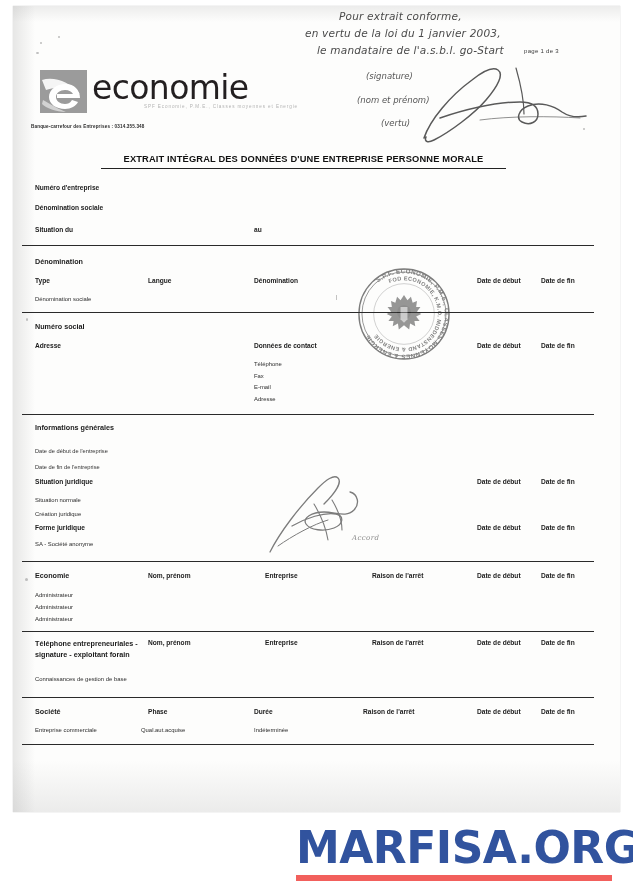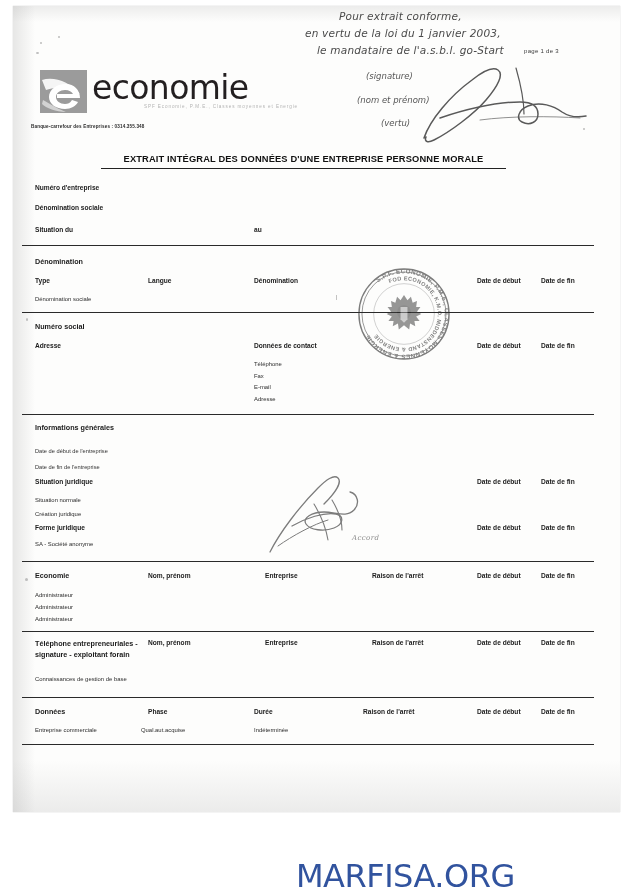--- a/index.html
+++ b/index.html
@@ -169,26 +169,25 @@
   }
 
   
   #watermark {
     position: absolute;
     left: 296px; top: 826px;
     width: 322px;
   }
   #watermark-text {
     font-family: "DejaVu Sans", sans-serif;
-    font-size: 32px;
-    font-weight: 400;
+    font-size: 44px;
+    font-weight: 700;
     letter-spacing: -.5px;
     line-height: 1;
     white-space: nowrap;
-    margin-top: 34px;
   }
   #watermark-rule {
     margin-top: 5px;
     height: 6px;
     width: 316px;
   }
 
   
   .speck { position: absolute; background: #bdbdbd; border-radius: 50%; }
 </style>
@@ -324,21 +323,21 @@
 <div class="lbl b" style="left:148px;top:639px;">Nom, prénom</div>
 <div class="lbl b" style="left:265px;top:639px;">Entreprise</div>
 <div class="lbl b" style="left:372px;top:639px;">Raison de l'arrêt</div>
 <div class="lbl b" style="left:477px;top:639px;">Date de début</div>
 <div class="lbl b" style="left:541px;top:639px;">Date de fin</div>
 
 <div class="lbl sub" style="left:35px;top:676px;">Connaissances de gestion de base</div>
 
 <div class="rule" style="top:697px;"></div>
 
-<div class="lbl sec" style="left:35px;top:707px;">Données</div>
+<div class="lbl sec" style="left:35px;top:707px;">Société</div>
 <div class="lbl b" style="left:148px;top:708px;">Phase</div>
 <div class="lbl b" style="left:254px;top:708px;">Durée</div>
 <div class="lbl b" style="left:363px;top:708px;">Raison de l'arrêt</div>
 <div class="lbl b" style="left:477px;top:708px;">Date de début</div>
 <div class="lbl b" style="left:541px;top:708px;">Date de fin</div>
 
 <div class="lbl sub" style="left:35px;top:727px;">Entreprise commerciale</div>
 <div class="lbl sub" style="left:141px;top:727px;">Qual.aut.acquise</div>
 <div class="lbl sub" style="left:254px;top:727px;">Indéterminée</div>
 

